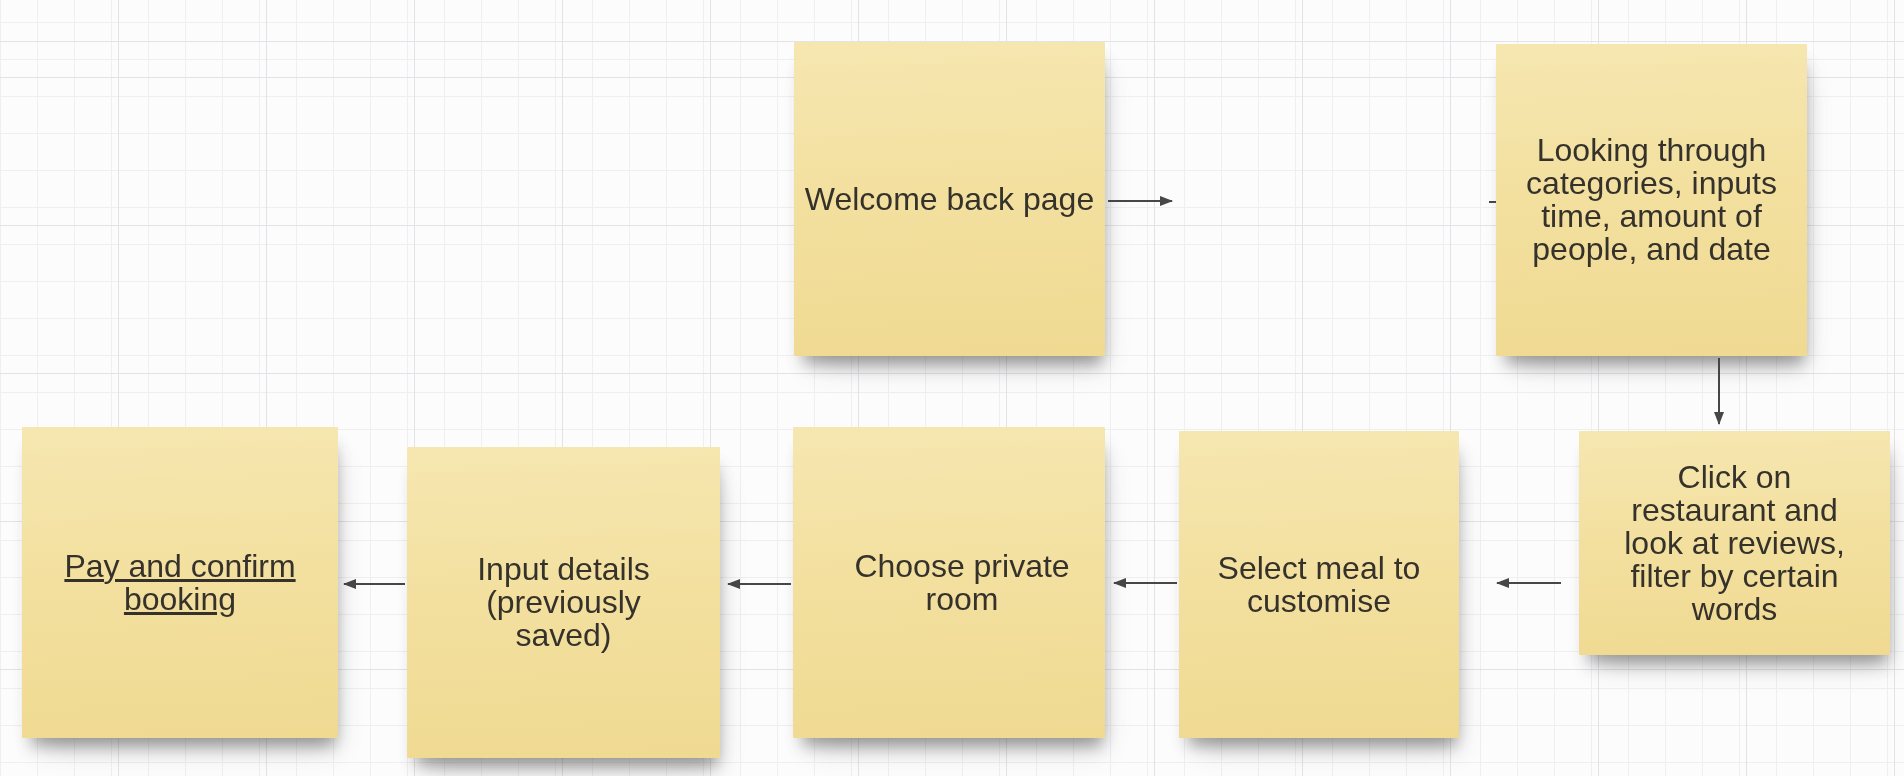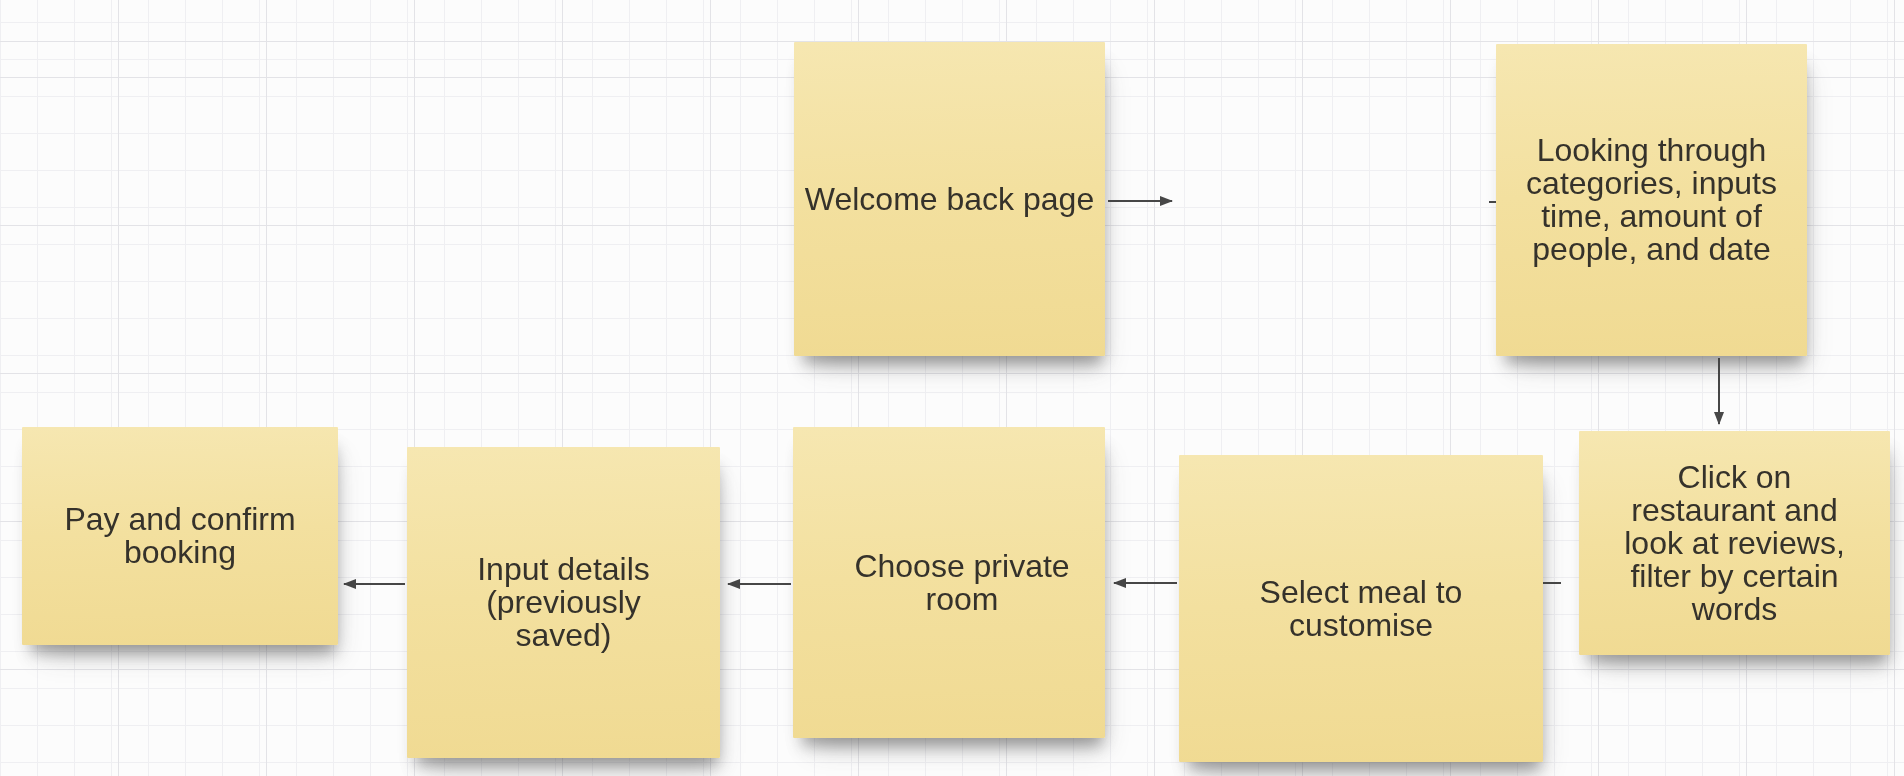--- a/index.html
+++ b/index.html
@@ -82,29 +82,29 @@
 
 
   <div class="note n3" style="left:1496px; top:44px; width:311px; height:312px;">
     <span class="txt">Looking through categories, inputs time, amount of people, and date</span>
   </div>
 
   <div class="note n4" style="left:1563px; top:431px; width:311px; height:224px;margin-left:16px;">
     <span class="txt">Click on restaurant and look at reviews, filter by certain words</span>
   </div>
 
-  <div class="note n5" style="left:1179px; top:455px; width:364px; height:307px;">
+  <div class="note n5" style="left:1179px; top:431px; width:280px; height:307px;">
     <span class="txt">Select meal to customise</span>
   </div>
 
   <div class="note n6" style="left:793px; top:427px; width:312px; height:311px;padding-left:36px;">
     <span class="txt">Choose private room</span>
   </div>
 
   <div class="note n7" style="left:407px; top:427px; width:313px; height:311px;margin-top:20px;">
     <span class="txt">Input details (previously saved)</span>
   </div>
 
-  <div class="note n8" style="left:22px; top:427px; width:316px; height:218px;">
+  <div class="note n8" style="left:22px; top:427px; width:316px; height:311px;text-decoration:underline;">
     <span class="txt">Pay and confirm booking</span>
   </div>
 
 </div>
 
 </body></html>

